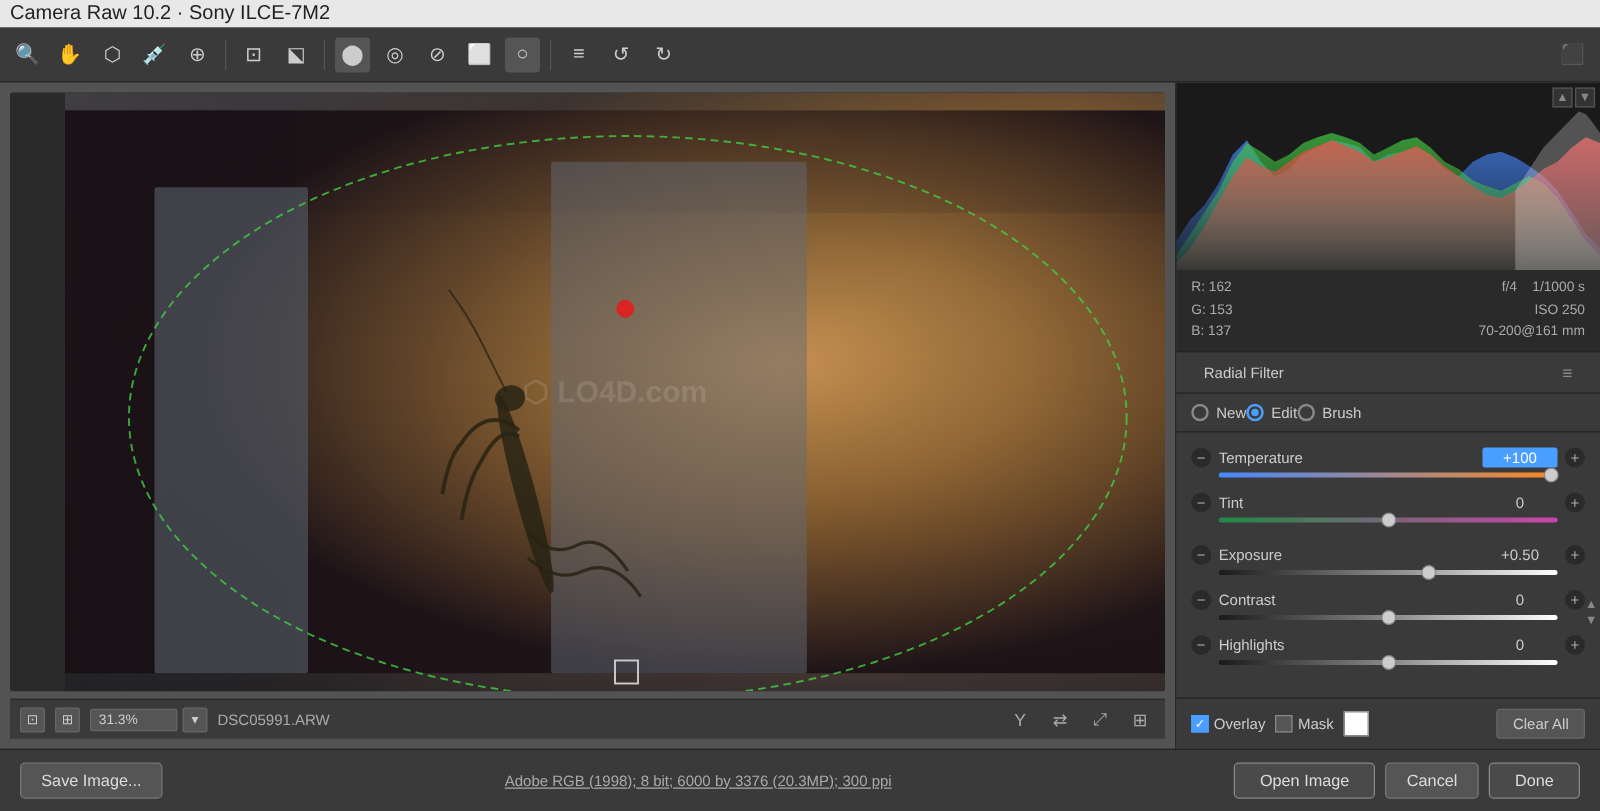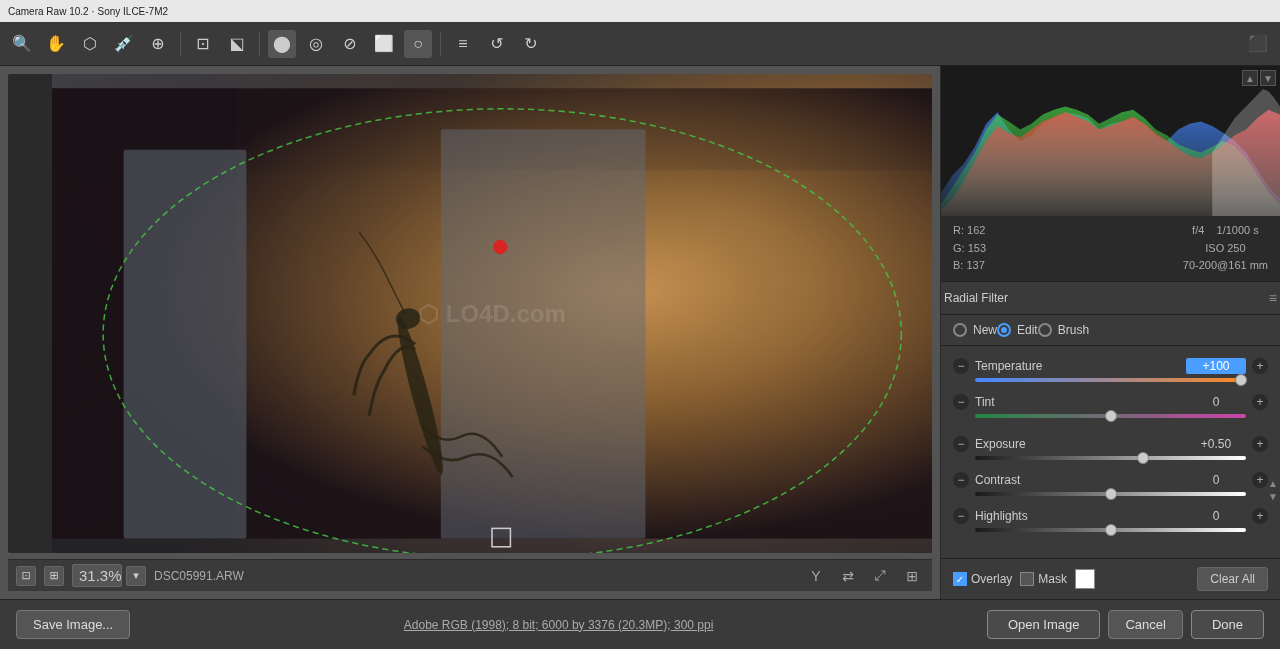--- a/index.html
+++ b/index.html
@@ -11,21 +11,21 @@
       width: 1280px;
       height: 649px;
       overflow: hidden;
     }
     
     #titlebar {
       background: #e8e8e8;
       color: #222;
       height: 22px;
       padding: 3px 8px;
-      font-size: 10px;
+      font-size: 16px;
       display: flex;
       align-items: center;
     }
     
     #app {
       display: flex;
       flex-direction: column;
       height: calc(649px - 22px);
     }
     
@@ -135,23 +135,23 @@
       display: flex;
       align-items: center;
       gap: 4px;
     }
     #zoom-display {
       background: #555;
       border: 1px solid #666;
       border-radius: 2px;
       padding: 2px 6px;
       color: #ccc;
-      font-size: 15px;
-      cursor: pointer;
-      width: 50px;
+      font-size: 11px;
+      cursor: pointer;
+      width: 70px;
       text-align: left;
     }
     #filename {
       flex: 1;
       color: #aaa;
       font-size: 12px;
     }
     .status-icon-btn {
       width: 24px;
       height: 24px;
@@ -207,30 +207,30 @@
       border-bottom: 1px solid #222;
     }
     #rgb-values {
       font-size: 11px;
       color: #aaa;
       line-height: 1.6;
     }
     #camera-info {
       font-size: 11px;
       color: #aaa;
-      text-align: center;
+      text-align: right;
       line-height: 1.6;
       margin-left: 32px;
     }
     
     #panel-header {
       display: flex;
       align-items: center;
       justify-content: space-between;
-      padding: 8px 3px;
+      padding: 8px 22px;
       border-bottom: 1px solid #222;
       background: #3a3a3a;
     }
     .panel-menu-icon {
       cursor: pointer;
       color: #888;
       font-size: 14px;
     }
     
     #filter-mode {

